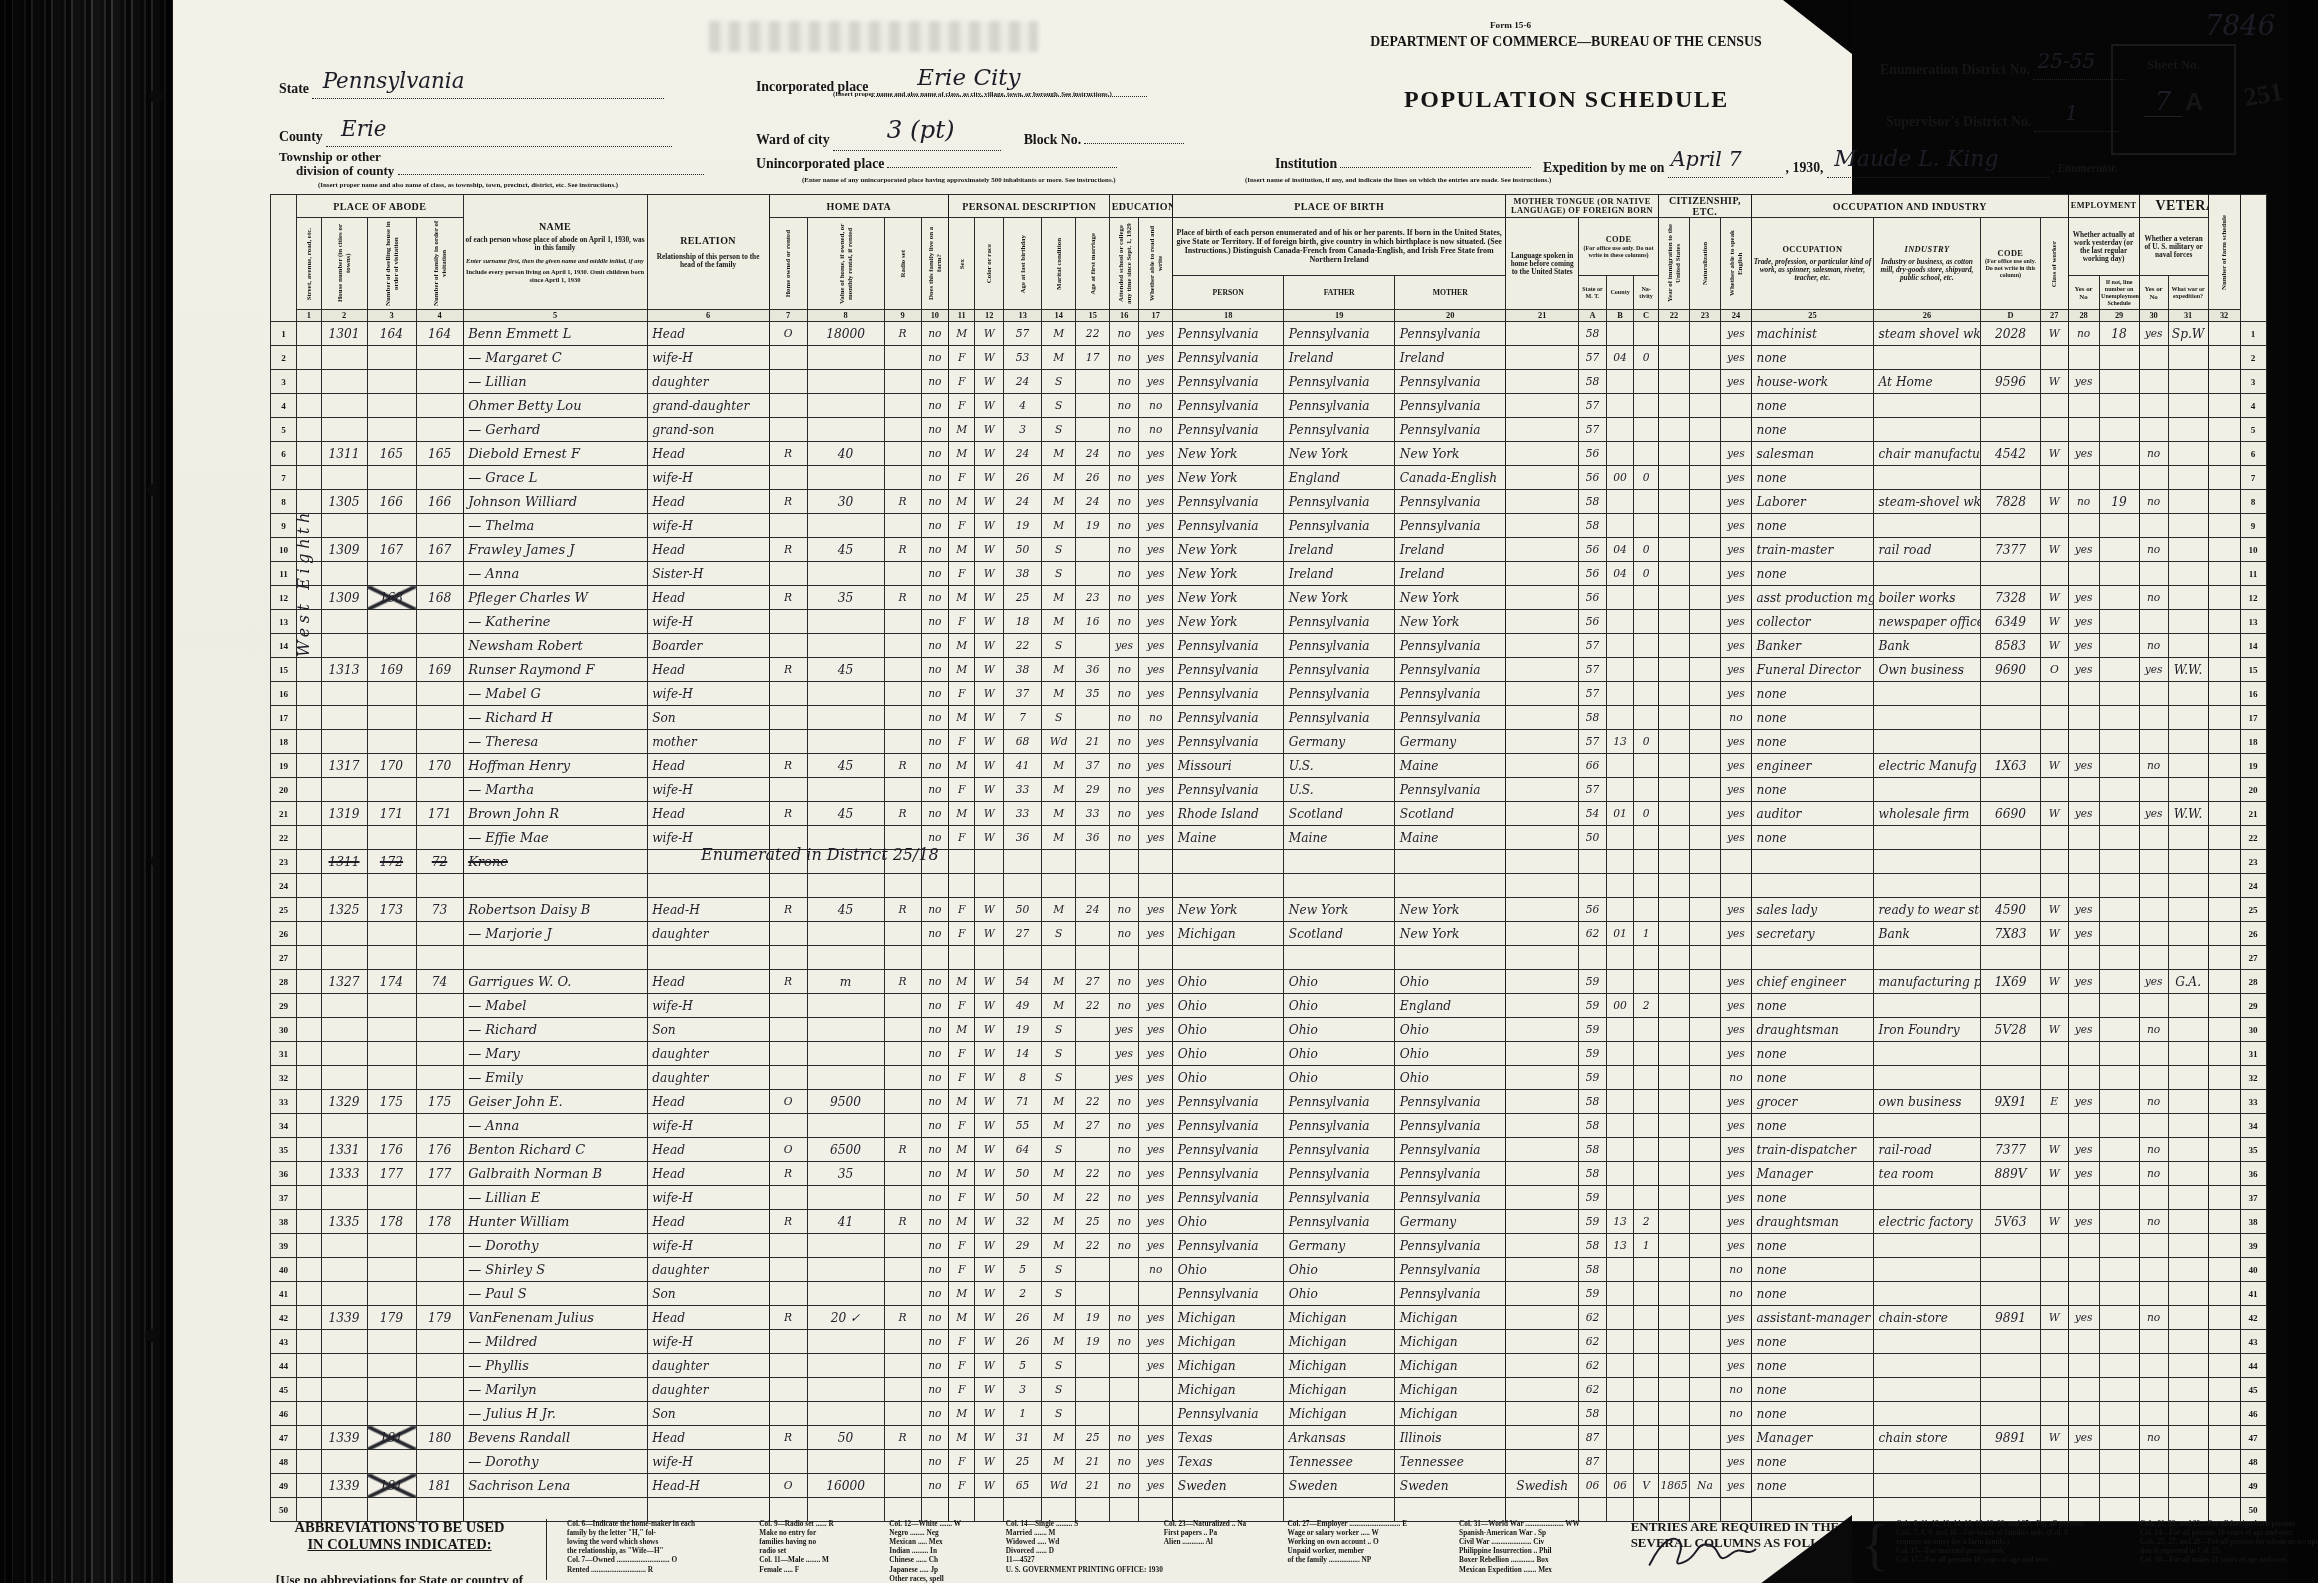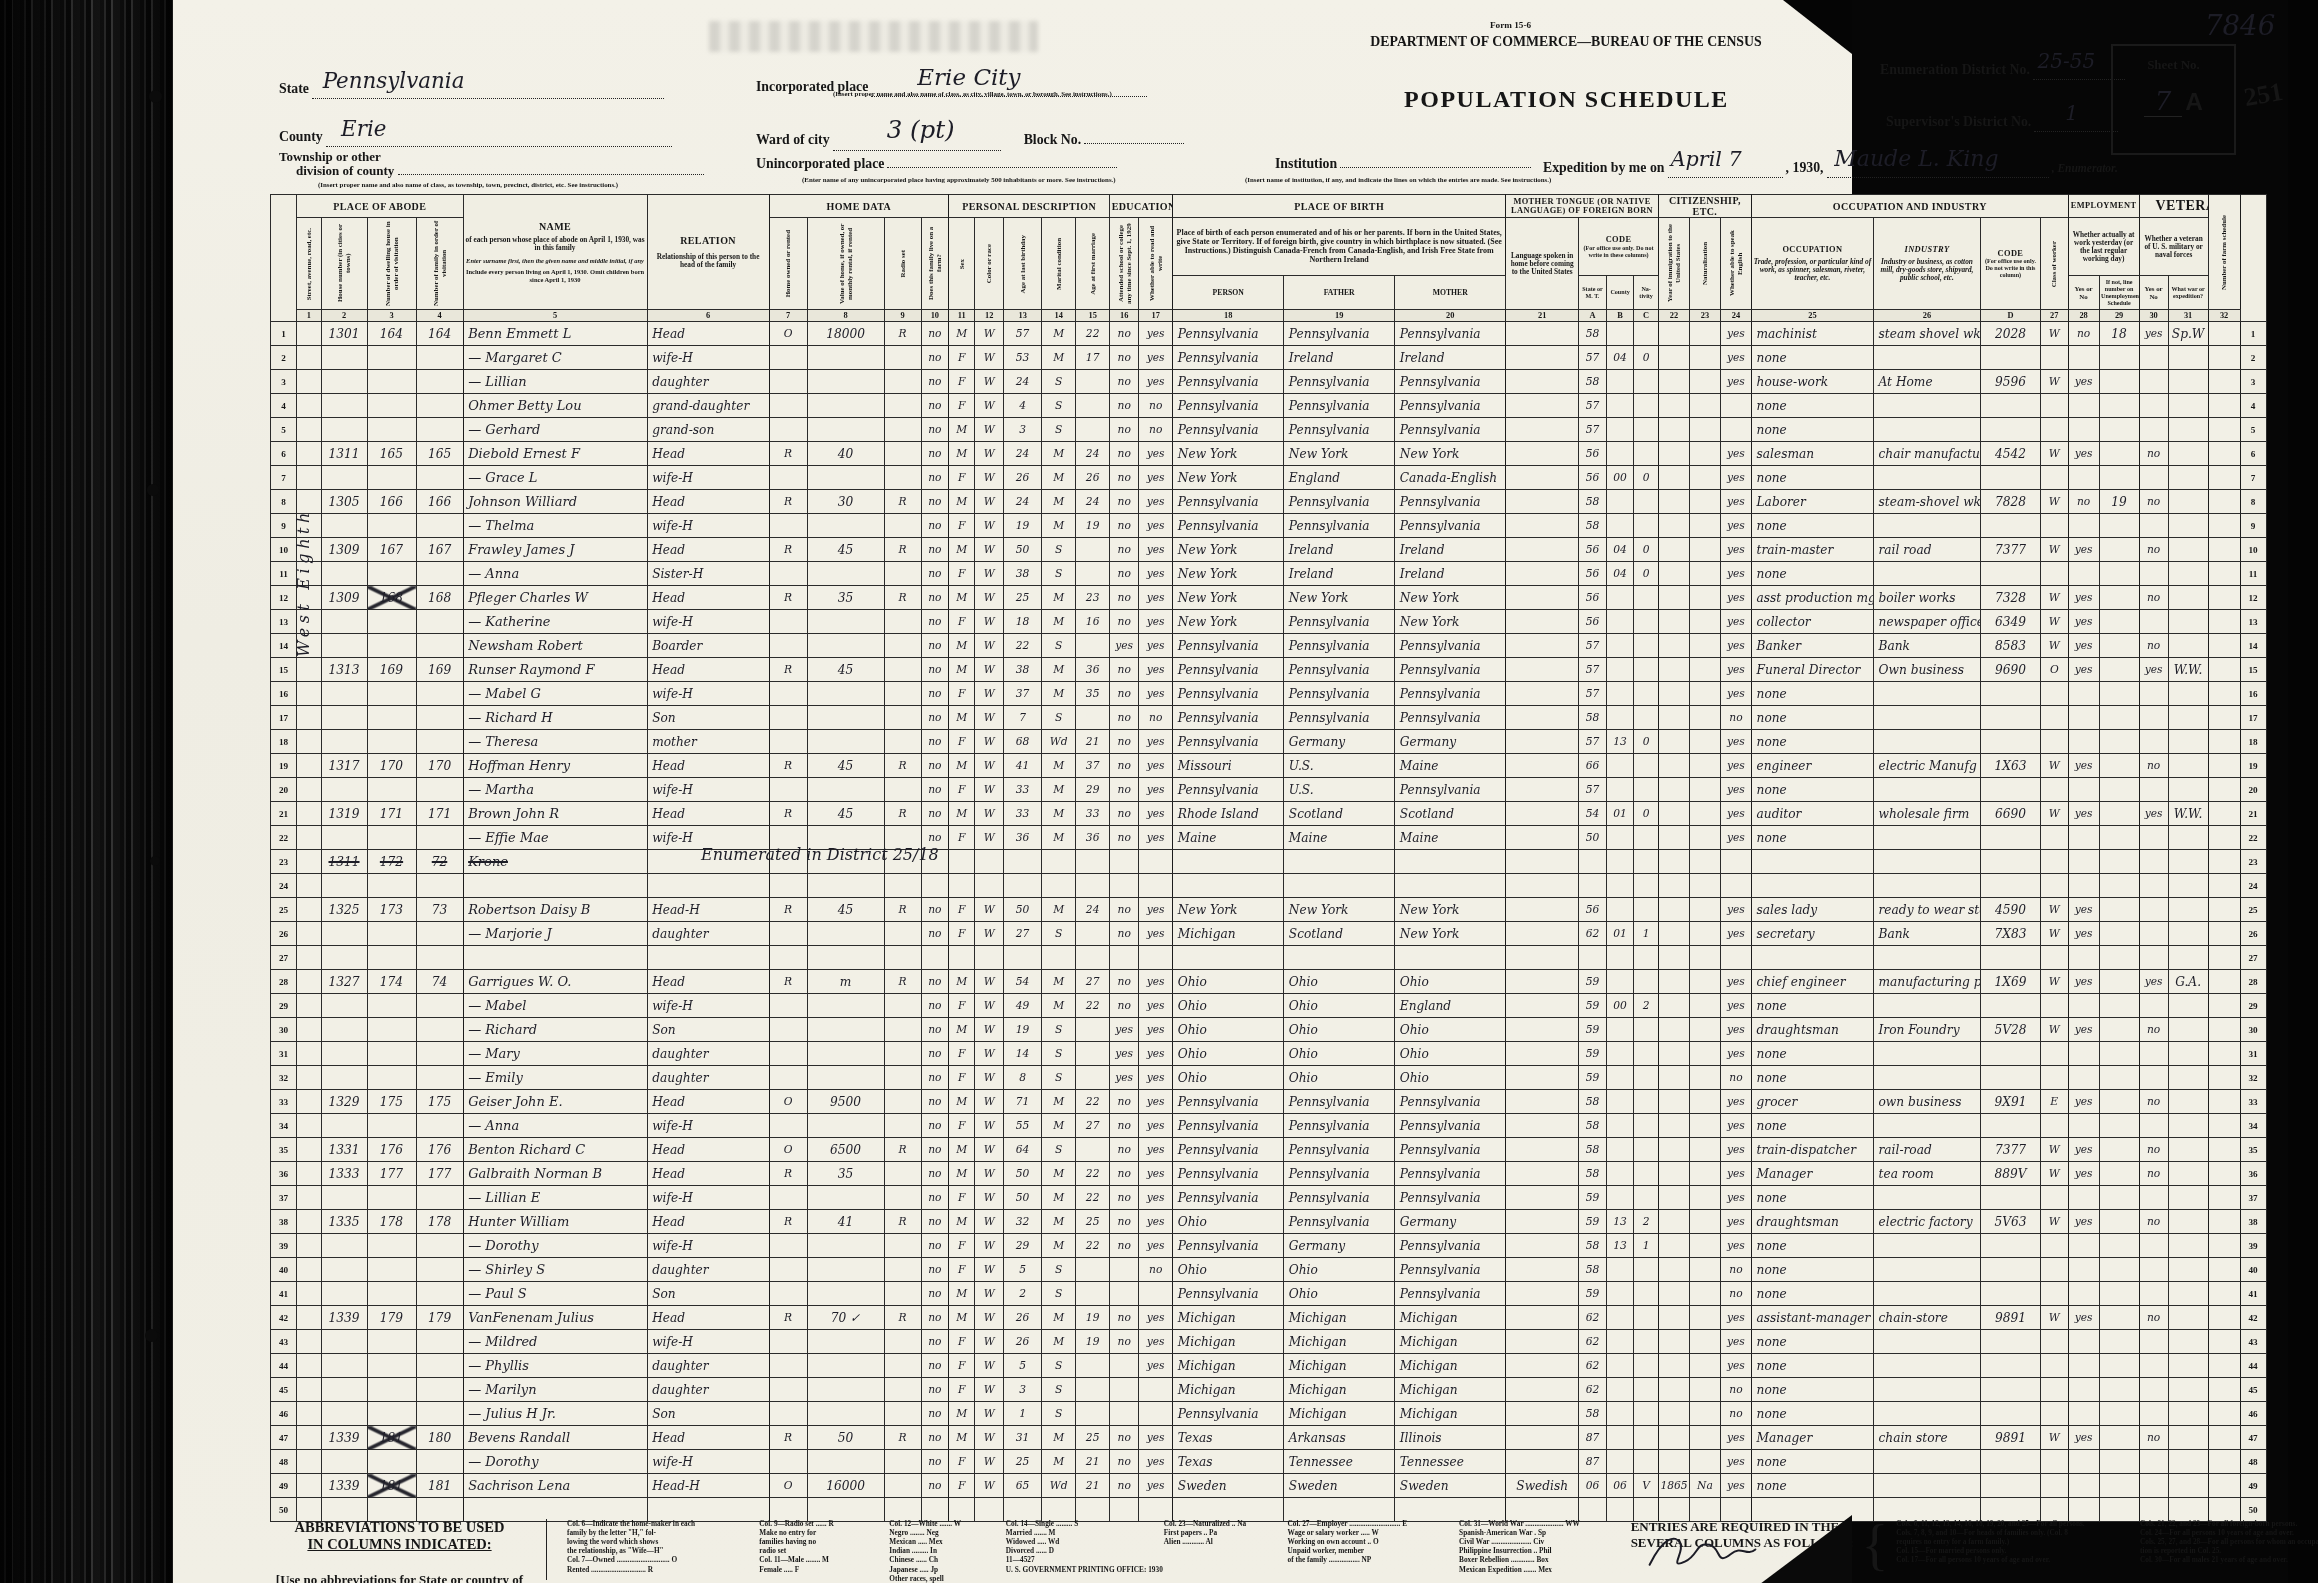--- a/index.html
+++ b/index.html
@@ -1989,21 +1989,21 @@
         </tr>
         <tr>
           <td class="ln">42</td>
           <td></td>
           <td class="hw">1339</td>
           <td class="hw">179</td>
           <td class="hw gbr">179</td>
           <td class="hw nm lft">VanFenenam   Julius</td>
           <td class="hw lft gbr">Head</td>
           <td class="hw sm">R</td>
-          <td class="hw">70 ✓</td>
+          <td class="hw">20 ✓</td>
           <td class="hw sm">R</td>
           <td class="hw sm gbr">no</td>
           <td class="hw sm">M</td>
           <td class="hw sm">W</td>
           <td class="hw sm">26</td>
           <td class="hw sm">M</td>
           <td class="hw sm">19</td>
           <td class="hw sm">no</td>
           <td class="hw sm gbr">yes</td>
           <td class="hw lft">Michigan</td>

